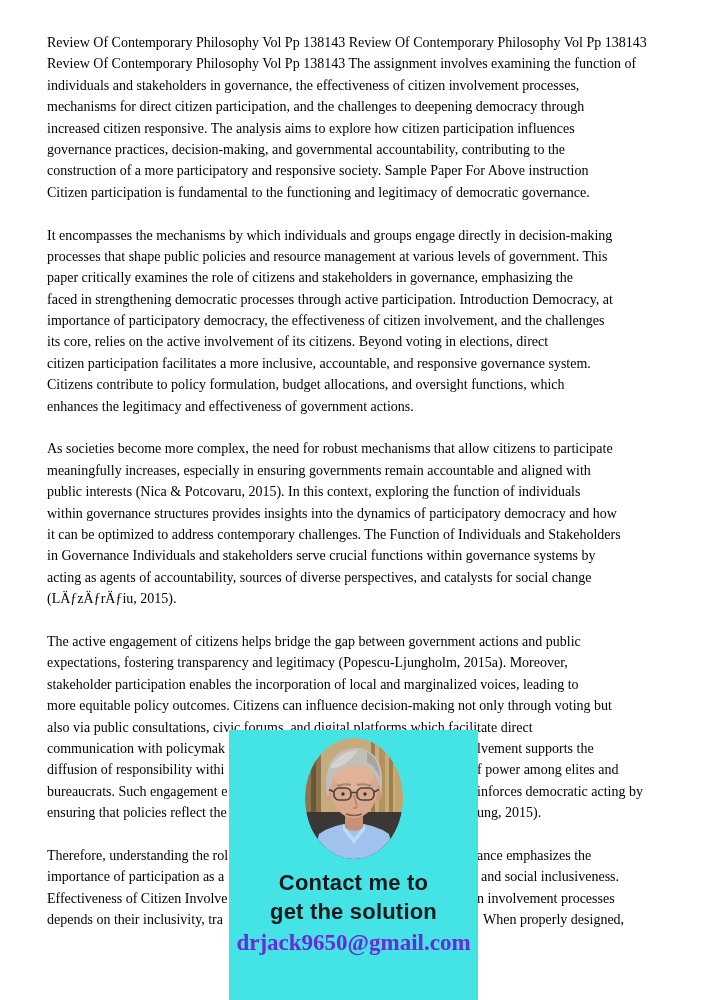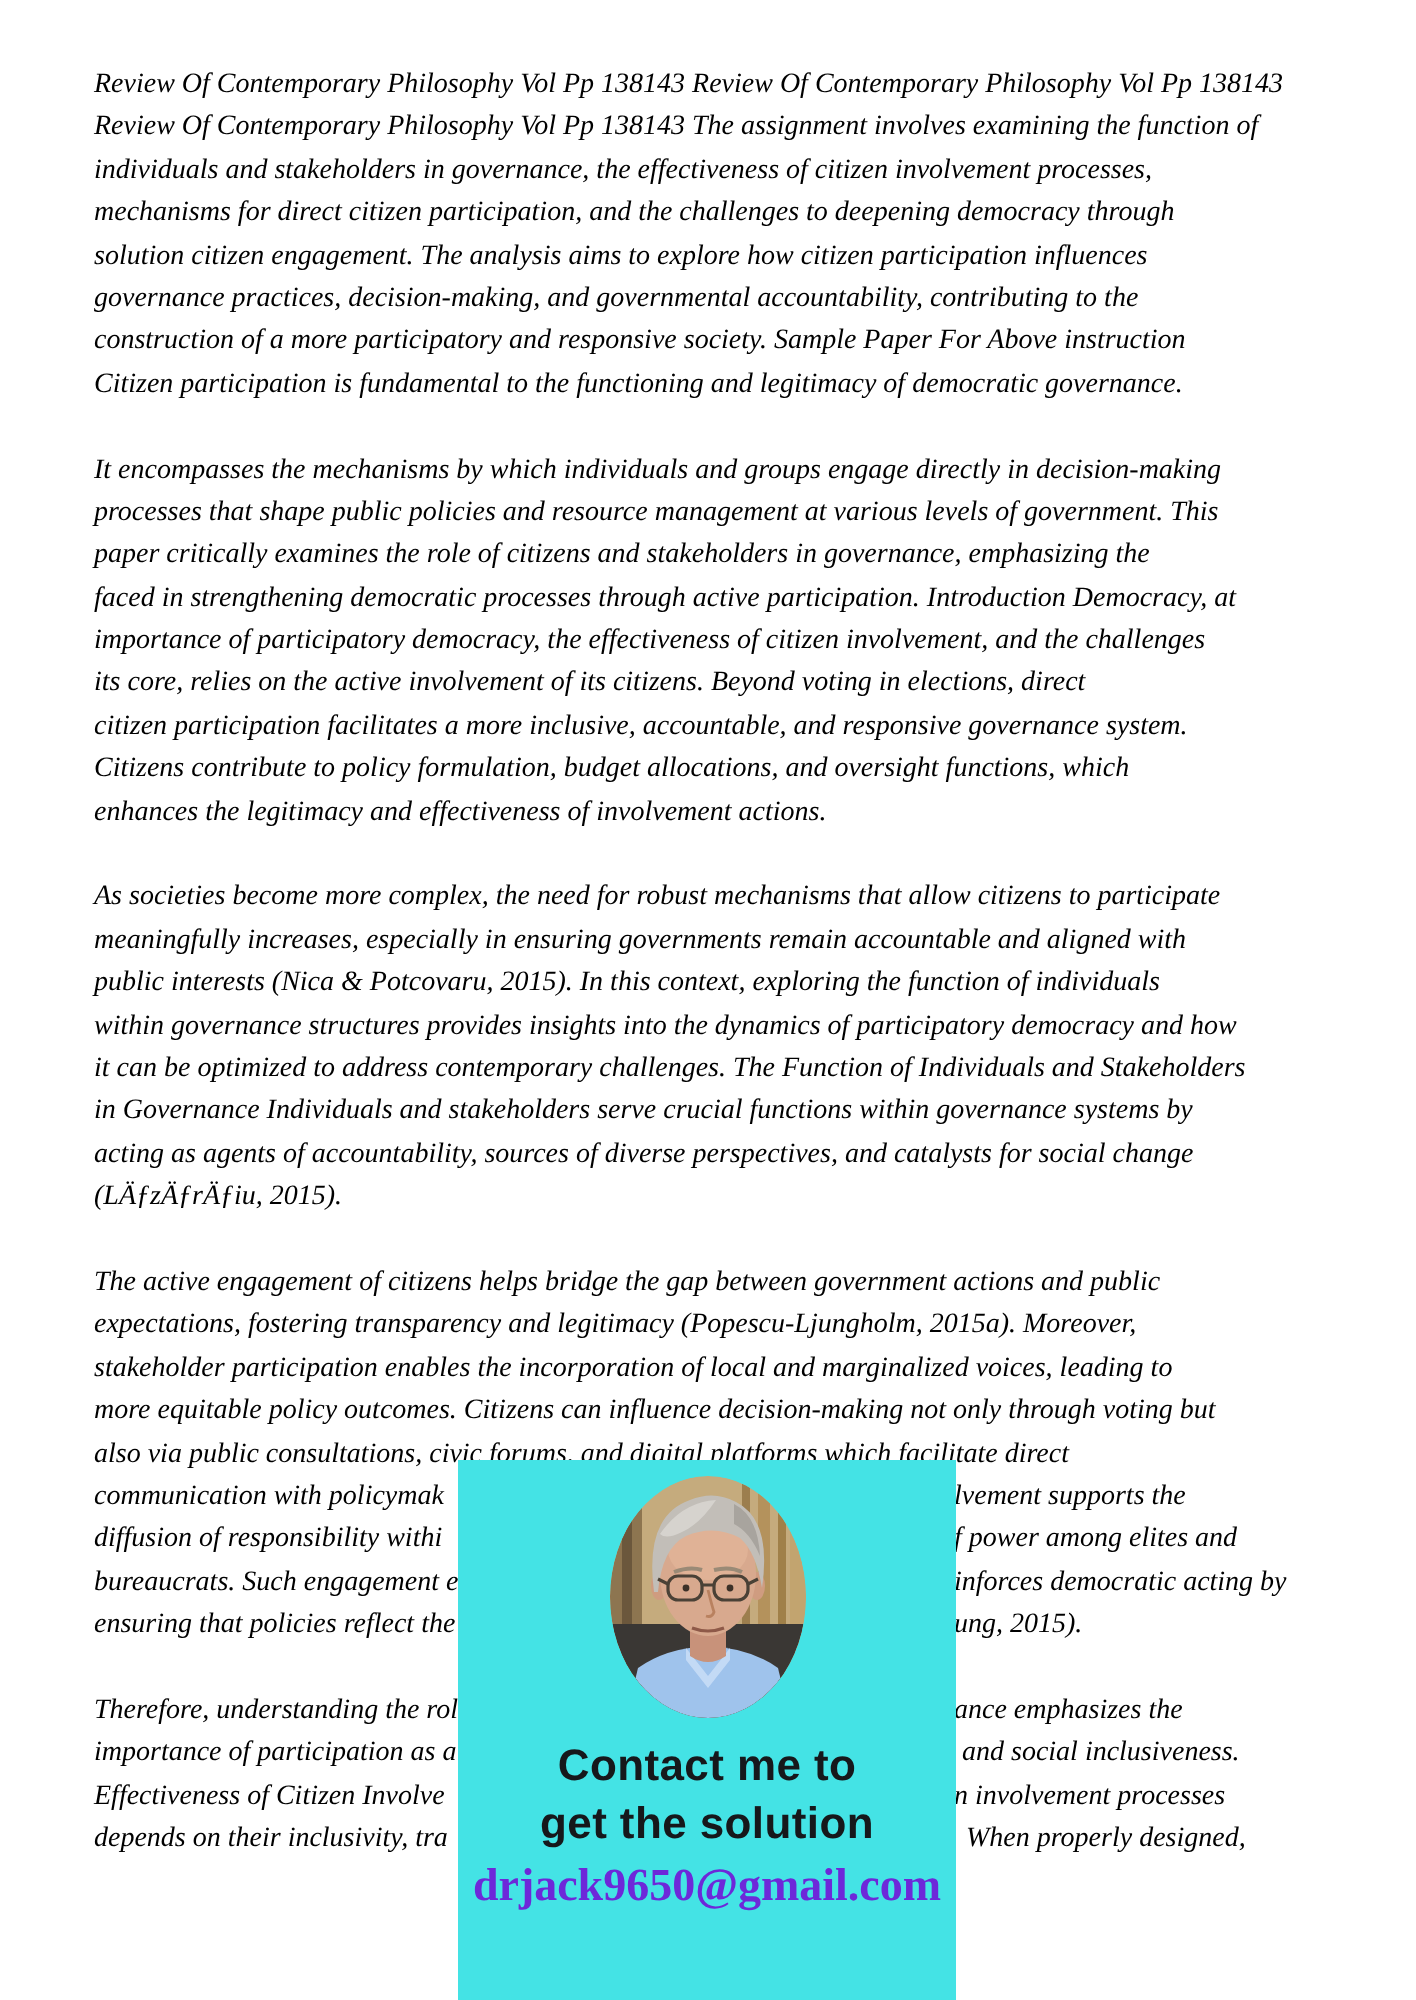--- a/index.html
+++ b/index.html
@@ -17,21 +17,20 @@
     padding-top: 32px;
     color: #000000;
     font-size: 14px;
     line-height: 21.4px;
   }
   .para { margin: 0 0 21.4px 0; }
   .line {
     position: relative;
     white-space: nowrap;
     height: 21.4px;
-    font-style: italic;
   }
   .frag-right {
     position: absolute;
     top: 0;
     left: 430px;
     white-space: nowrap;
   }
   .ad {
     position: absolute;
     left: 229px; top: 730px;
@@ -67,35 +66,35 @@
 </style>
 </head>
 <body>
 
 <div class="doc">
     <div class="para">
       <div class="line">Review Of Contemporary Philosophy Vol Pp 138143 Review Of Contemporary Philosophy Vol Pp 138143</div>
       <div class="line">Review Of Contemporary Philosophy Vol Pp 138143 The assignment involves examining the function of</div>
       <div class="line">individuals and stakeholders in governance, the effectiveness of citizen involvement processes,</div>
       <div class="line">mechanisms for direct citizen participation, and the challenges to deepening democracy through</div>
-      <div class="line">solution citizen engagement. The analysis aims to explore how citizen participation influences</div>
+      <div class="line">increased citizen responsive. The analysis aims to explore how citizen participation influences</div>
       <div class="line">governance practices, decision-making, and governmental accountability, contributing to the</div>
       <div class="line">construction of a more participatory and responsive society. Sample Paper For Above instruction</div>
       <div class="line">Citizen participation is fundamental to the functioning and legitimacy of democratic governance.</div>
     </div>
     <div class="para">
       <div class="line">It encompasses the mechanisms by which individuals and groups engage directly in decision-making</div>
       <div class="line">processes that shape public policies and resource management at various levels of government. This</div>
       <div class="line">paper critically examines the role of citizens and stakeholders in governance, emphasizing the</div>
       <div class="line">faced in strengthening democratic processes through active participation. Introduction Democracy, at</div>
       <div class="line">importance of participatory democracy, the effectiveness of citizen involvement, and the challenges</div>
       <div class="line">its core, relies on the active involvement of its citizens. Beyond voting in elections, direct</div>
       <div class="line">citizen participation facilitates a more inclusive, accountable, and responsive governance system.</div>
       <div class="line">Citizens contribute to policy formulation, budget allocations, and oversight functions, which</div>
-      <div class="line">enhances the legitimacy and effectiveness of involvement actions.</div>
+      <div class="line">enhances the legitimacy and effectiveness of government actions.</div>
     </div>
     <div class="para">
       <div class="line">As societies become more complex, the need for robust mechanisms that allow citizens to participate</div>
       <div class="line">meaningfully increases, especially in ensuring governments remain accountable and aligned with</div>
       <div class="line">public interests (Nica &amp; Potcovaru, 2015). In this context, exploring the function of individuals</div>
       <div class="line">within governance structures provides insights into the dynamics of participatory democracy and how</div>
       <div class="line">it can be optimized to address contemporary challenges. The Function of Individuals and Stakeholders</div>
       <div class="line">in Governance Individuals and stakeholders serve crucial functions within governance systems by</div>
       <div class="line">acting as agents of accountability, sources of diverse perspectives, and catalysts for social change</div>
       <div class="line">(LÄƒzÄƒrÄƒiu, 2015).</div>

